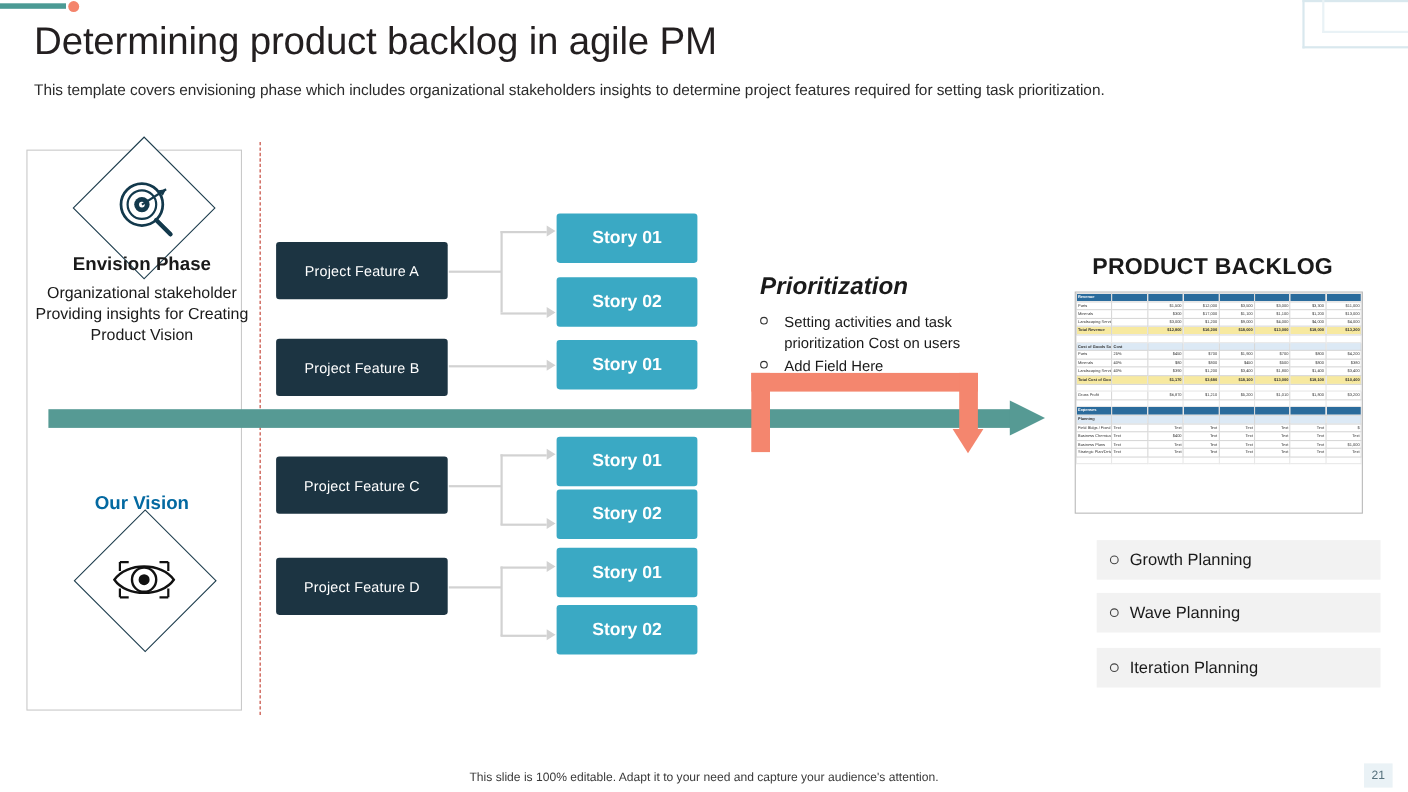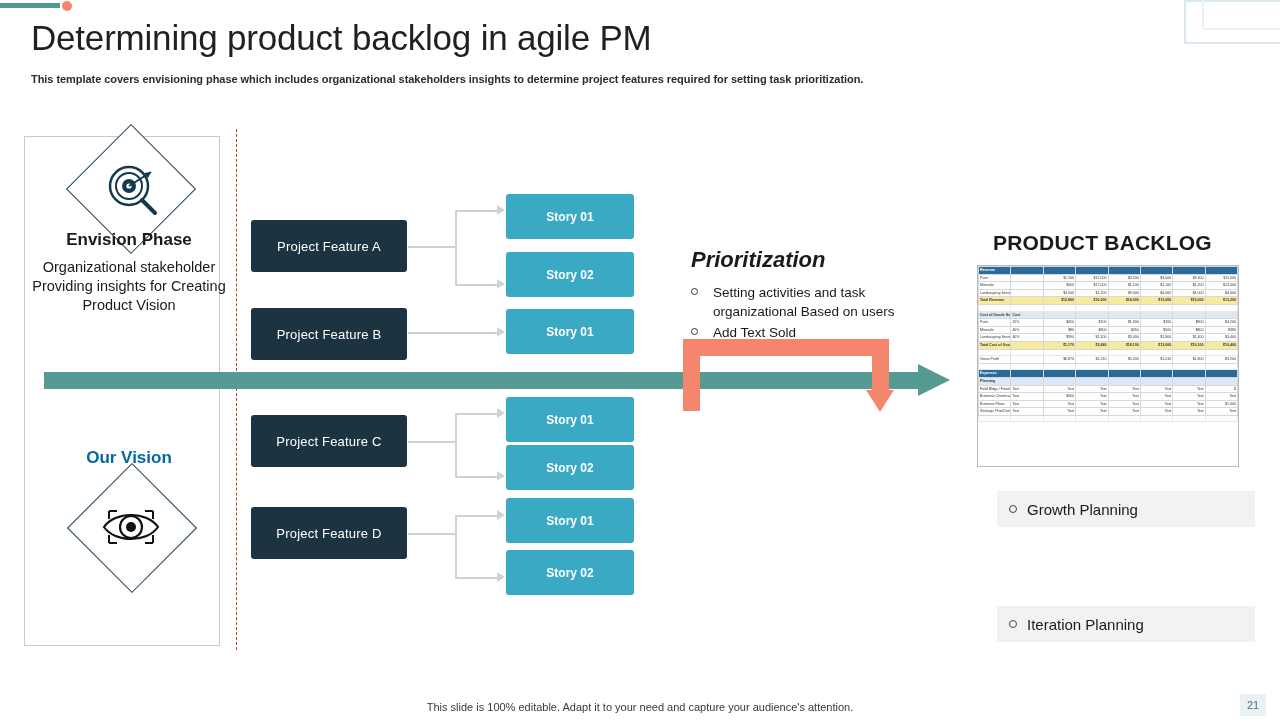--- a/index.html
+++ b/index.html
@@ -21,21 +21,21 @@
   .tr-frame .inner { position: absolute; right: 0; top: 0; width: 78px; height: 30px; border: 2px solid #e9f2f6; border-right: none; border-top: none; }
 
   
   .title {
     position: absolute; left: 31px; top: 18px;
     font-size: 35px; font-weight: 400; color: #231f20;
     letter-spacing: -0.2px;
   }
   .subtitle {
     position: absolute; left: 31px; top: 73px;
-    font-size: 11px; color: #2b2b2b; letter-spacing: -0.05px; font-weight: bold;
+    font-size: 14px; color: #2b2b2b; letter-spacing: -0.05px;
   }
 
   
   .envision-card {
     position: absolute; left: 24px; top: 136px; width: 196px; height: 510px;
     border: 1px solid #c9c9c9; background: #fff;
   }
   .diamond {
     position: absolute; width: 92px; height: 92px; background: #fff;
     border: 1.5px solid #1d3d4d; transform: rotate(45deg);
@@ -78,21 +78,21 @@
   .feature-box {
     position: absolute; width: 156px; height: 52px; background: #1c3442;
     border-radius: 3px; color: #fff; font-size: 13px;
     display: flex; align-items: center; justify-content: center;
     letter-spacing: .2px;
   }
 
   
   .story-box {
     position: absolute; width: 128px; height: 45px; background: #3aa9c4;
-    border-radius: 3px; color: #fff; font-size: 12px; font-weight: bold;
+    border-radius: 3px; color: #fff; font-size: 16px; font-weight: bold;
     display: flex; align-items: center; justify-content: center;
   }
 
   
   .conn { position: absolute; background: #d2d2d2; }
   .conn-h { height: 1.5px; }
   .conn-v { width: 1.5px; }
   .conn-arrow {
     position: absolute; width: 0; height: 0;
     border-top: 5px solid transparent; border-bottom: 5px solid transparent;
@@ -276,25 +276,25 @@
     <span>Story 01</span>
   </div>
   <div class="story-box" style="left:506px; top:550px;">
     <span>Story 02</span>
   </div>
 
   <div class="prior-title">Prioritization</div>
   <div class="prior-list">
     <div class="prior-item">
       <span class="bullet"></span>
-      <span>Setting activities and task organizational Based on users</span>
+      <span>Setting activities and task prioritization Cost on users</span>
     </div>
     <div class="prior-item">
       <span class="bullet"></span>
-      <span>Add Text  Sold</span>
+      <span>Add Field  Here</span>
     </div>
   </div>
 
   <div class="hook-top"></div>
   <div class="hook-left"></div>
   <div class="hook-right"></div>
   <div class="hook-head"></div>
 
   <div class="pb-title">PRODUCT BACKLOG</div>
 
@@ -512,21 +512,25 @@
             <td class="num"></td>
           </tr>
         </tbody>
     </table>
   </div>
 
   <div class="pb-option" style="top:491px;">
     <span class="bullet"></span>
     <span class="txt">Growth Planning</span>
   </div>
-  <div class="pb-option" style="top:606px;text-align:right;">
+  <div class="pb-option" style="top:539px;">
+    <span class="bullet"></span>
+    <span class="txt">Wave Planning</span>
+  </div>
+  <div class="pb-option" style="top:589px;text-align:right;">
     <span class="bullet"></span>
     <span class="txt">Iteration Planning</span>
   </div>
 
   <div class="footer">This slide is 100% editable. Adapt it to your need and capture your audience's attention.</div>
   <div class="page-badge">21</div>
 
 </div>
 
 </body></html>

